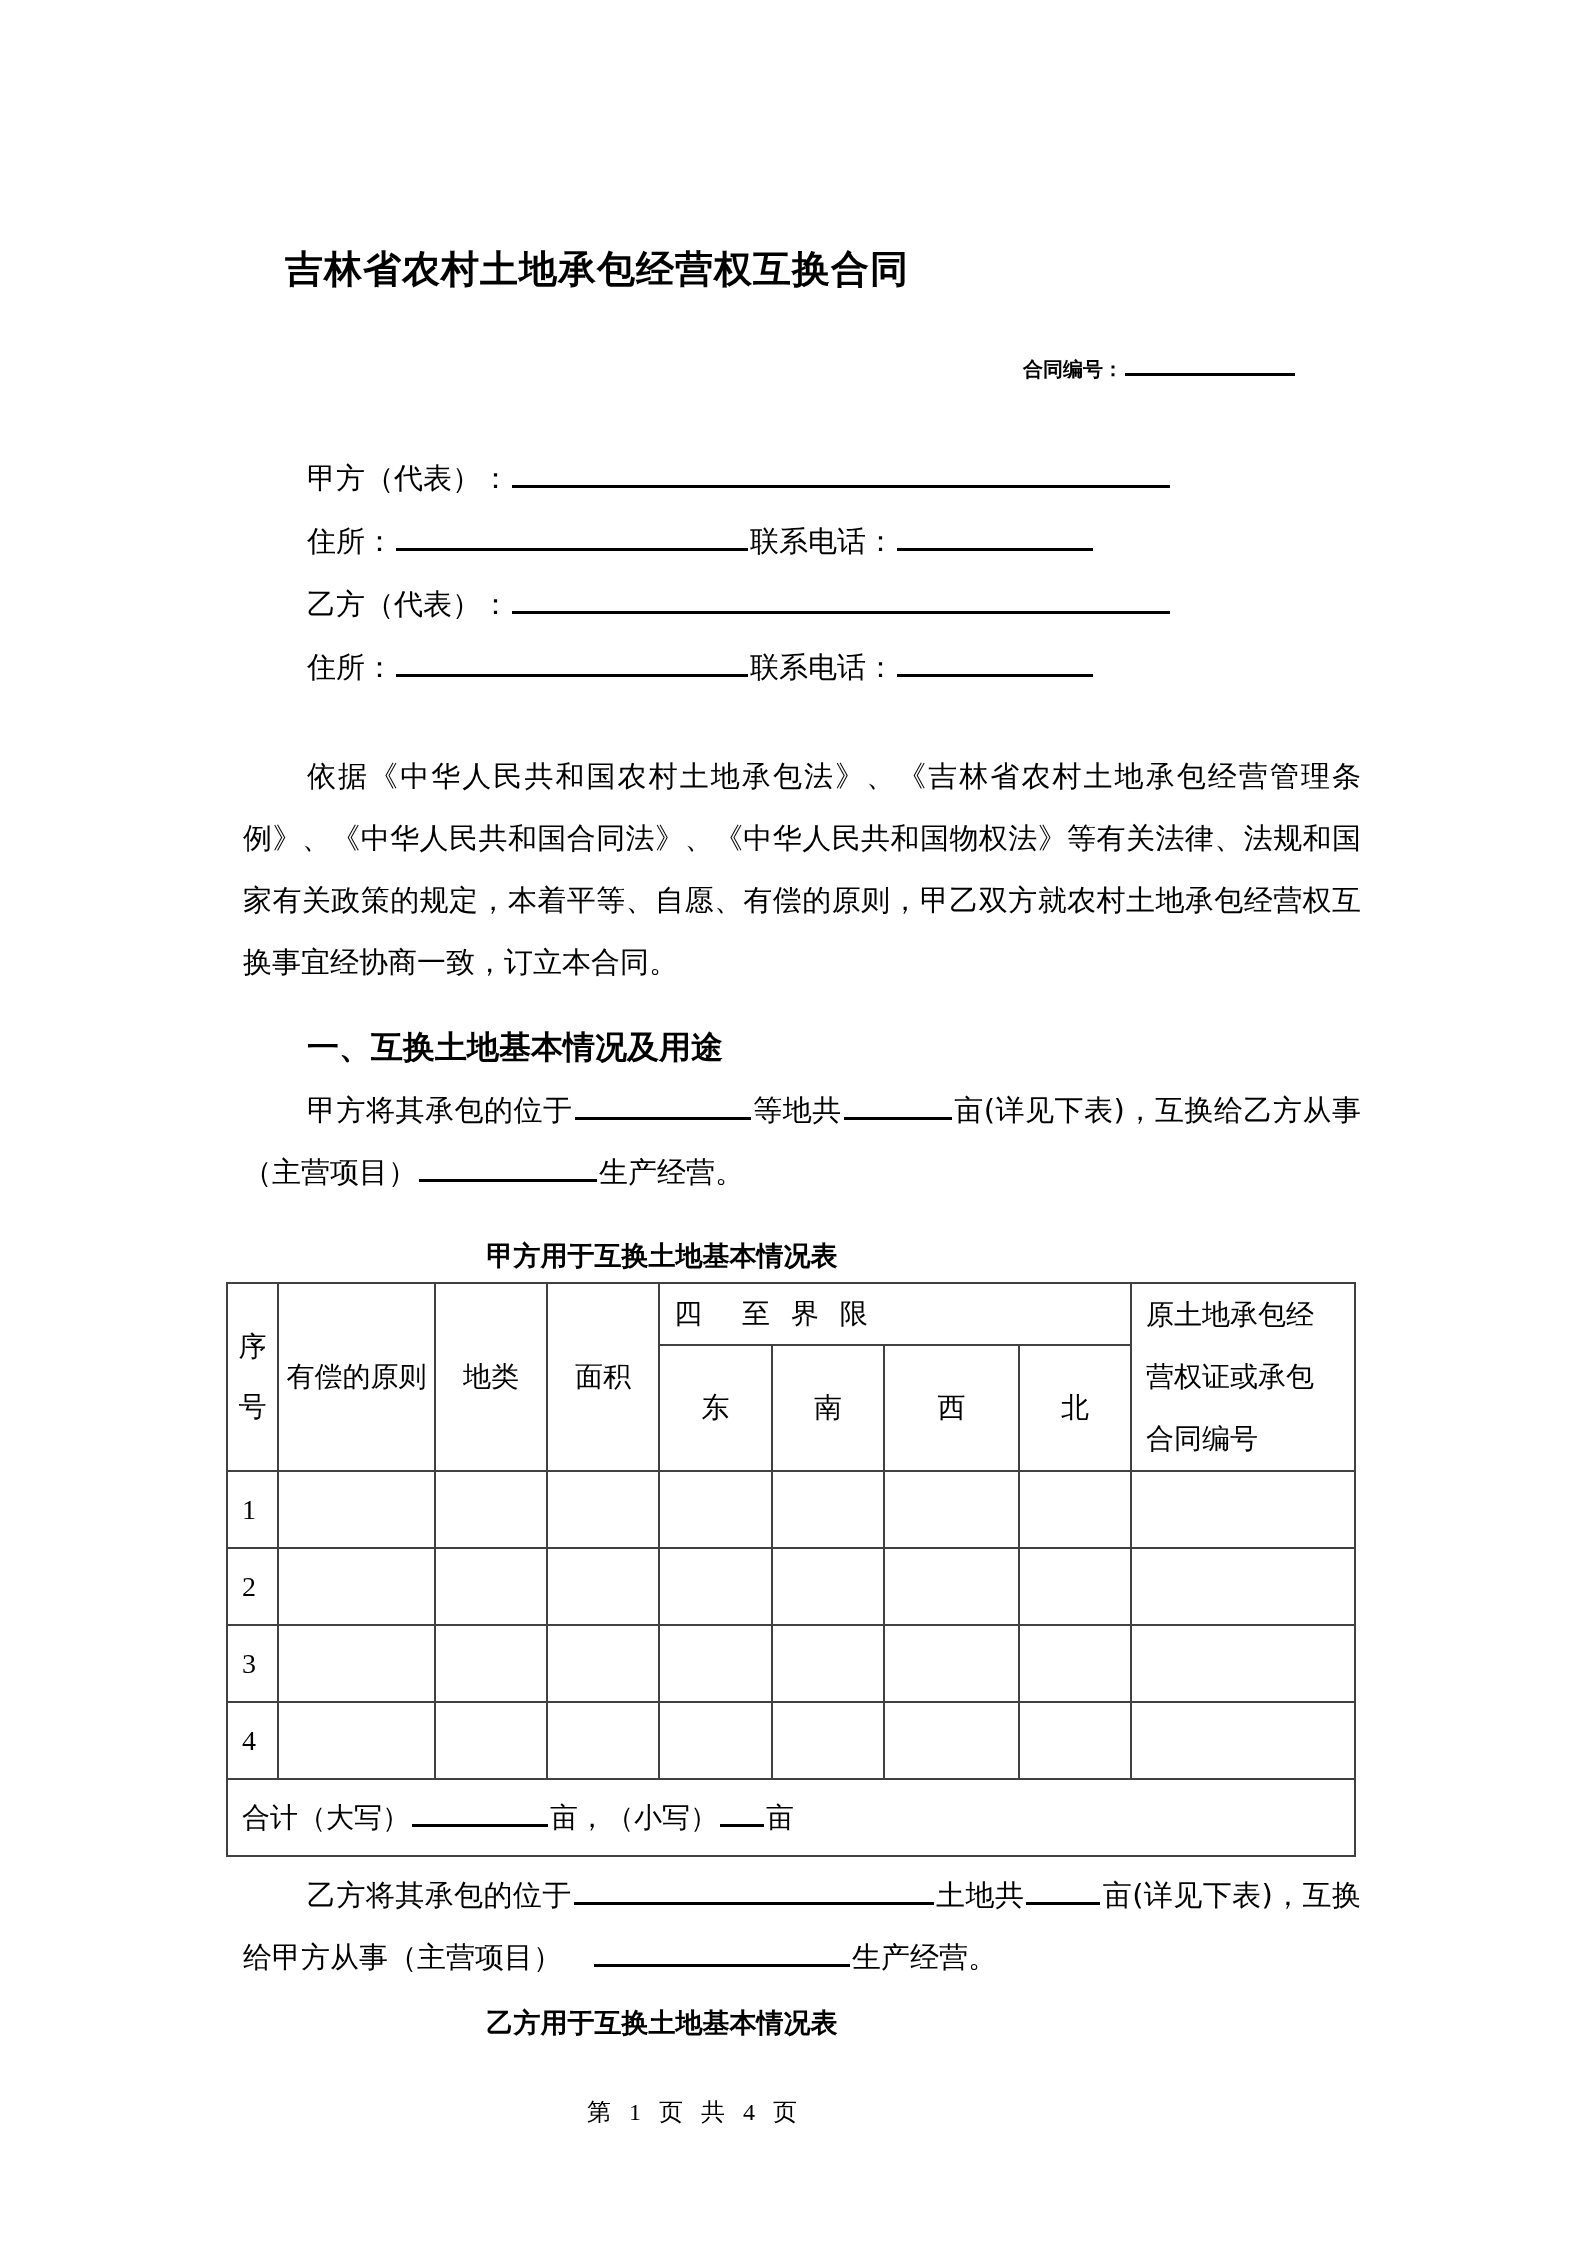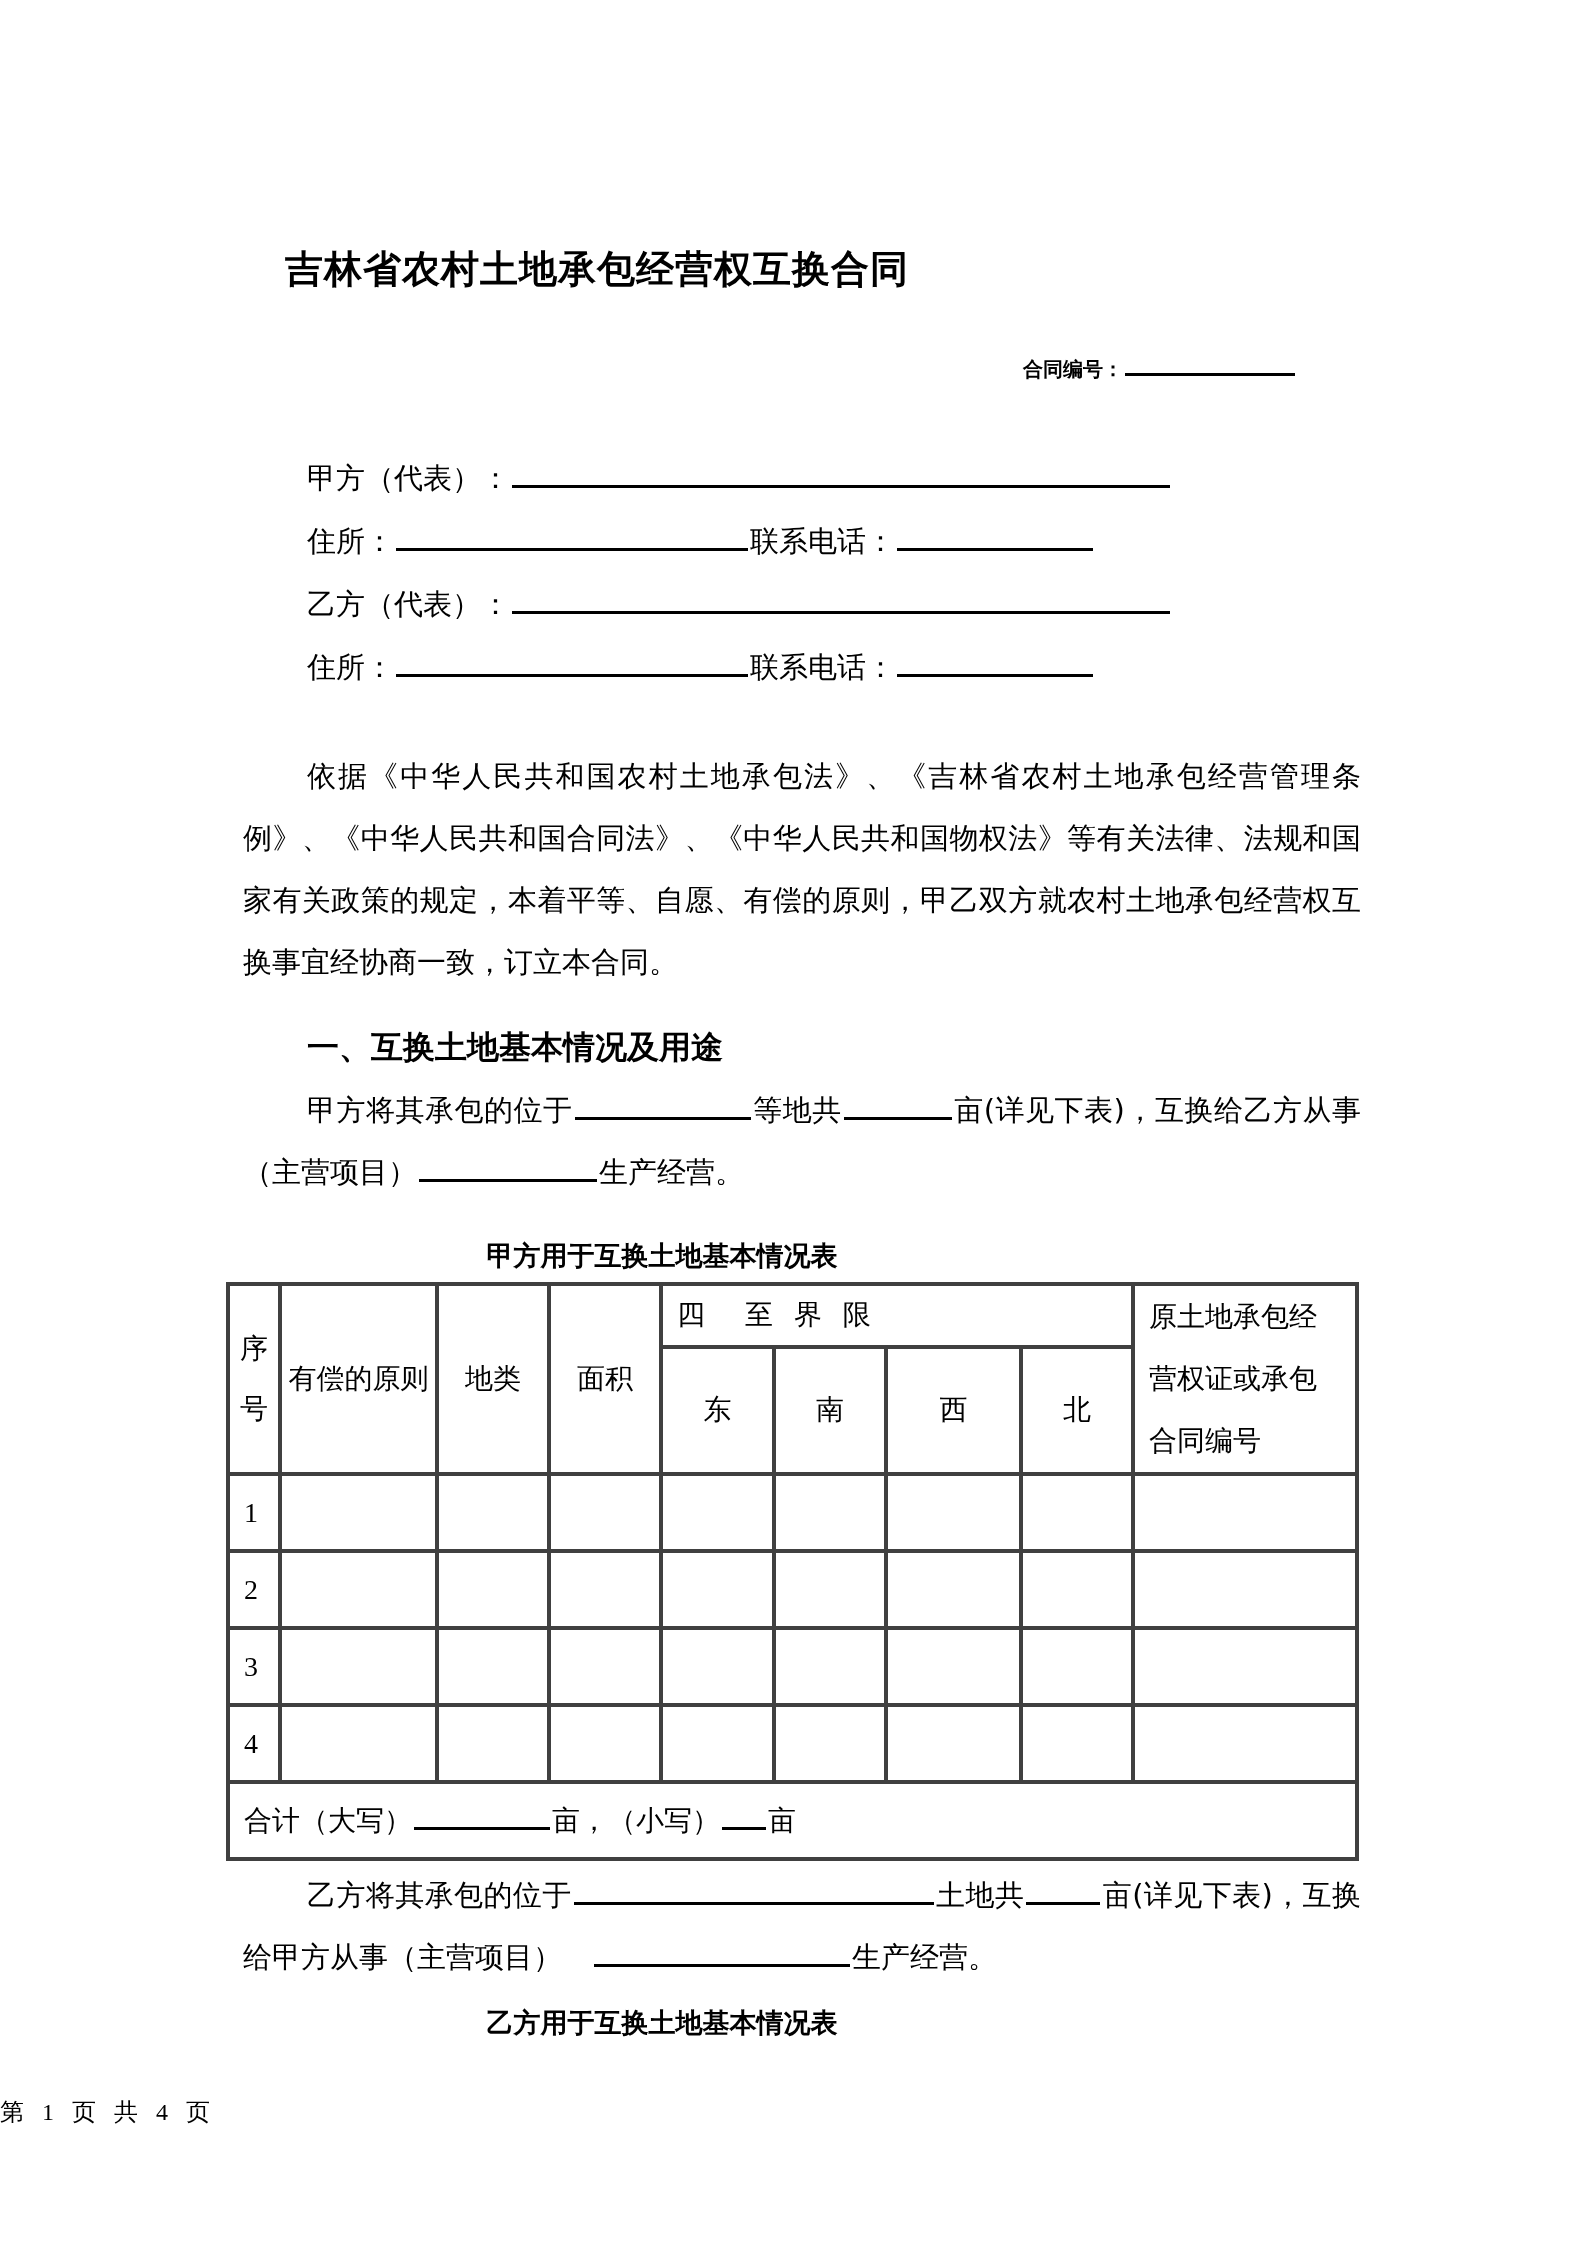--- a/index.html
+++ b/index.html
@@ -7,25 +7,25 @@
   .abs { position: absolute; white-space: nowrap; }
   .title { left: 243px; top: 244px; font-size: 38px; font-weight: bold; letter-spacing: 1px; margin-left: 42px; }
   .cnum { left: 1023px; top: 356px; font-size: 20px; font-weight: bold; }
   .blank { display: inline-block; border-bottom: 3px solid #000; height: 1px; vertical-align: baseline; margin: 0 2px; }
   .line { font-size: 29px; }
   .para { position: absolute; left: 243px; width: 1118px; font-size: 29px; line-height: 62px; text-align: justify; }
   .indent { text-indent: 64px; }
   .h1 { left: 307px; top: 1026px; font-size: 32px; font-weight: bold; }
   .caption { position: absolute; left: 0; width: 1324px; text-align: center; font-size: 27px; font-weight: bold; }
   table.land { position: absolute; left: 226px; top: 1282px; border-collapse: collapse; font-size: 28px; table-layout: fixed; }
-  table.land td { border: 4px solid #404040; padding: 0; vertical-align: middle; }
+  table.land td { border: 2px solid #404040; padding: 0; vertical-align: middle; }
   .c { text-align: center; }
   .l { text-align: left; padding-left: 14px !important; }
   .num { font-family: "Liberation Serif", "DejaVu Serif", serif; font-size: 28px; padding-left: 14px !important; }
-  .footer { position: absolute; left: 0; width: 1390px; top: 2096px; text-align: left; font-family: "Liberation Serif", "DejaVu Serif", serif; font-size: 24px; letter-spacing: 6px; }
+  .footer { position: absolute; left: 0; width: 1390px; top: 2096px; text-align: center; font-family: "Liberation Serif", "DejaVu Serif", serif; font-size: 24px; letter-spacing: 6px; }
 </style>
 </head>
 <body>
 
 <div class="abs title">吉林省农村土地承包经营权互换合同</div>
 
 <div class="abs cnum">
   <span>合同编号：</span><span class="blank" style="width:170px"></span>
 </div>
 

